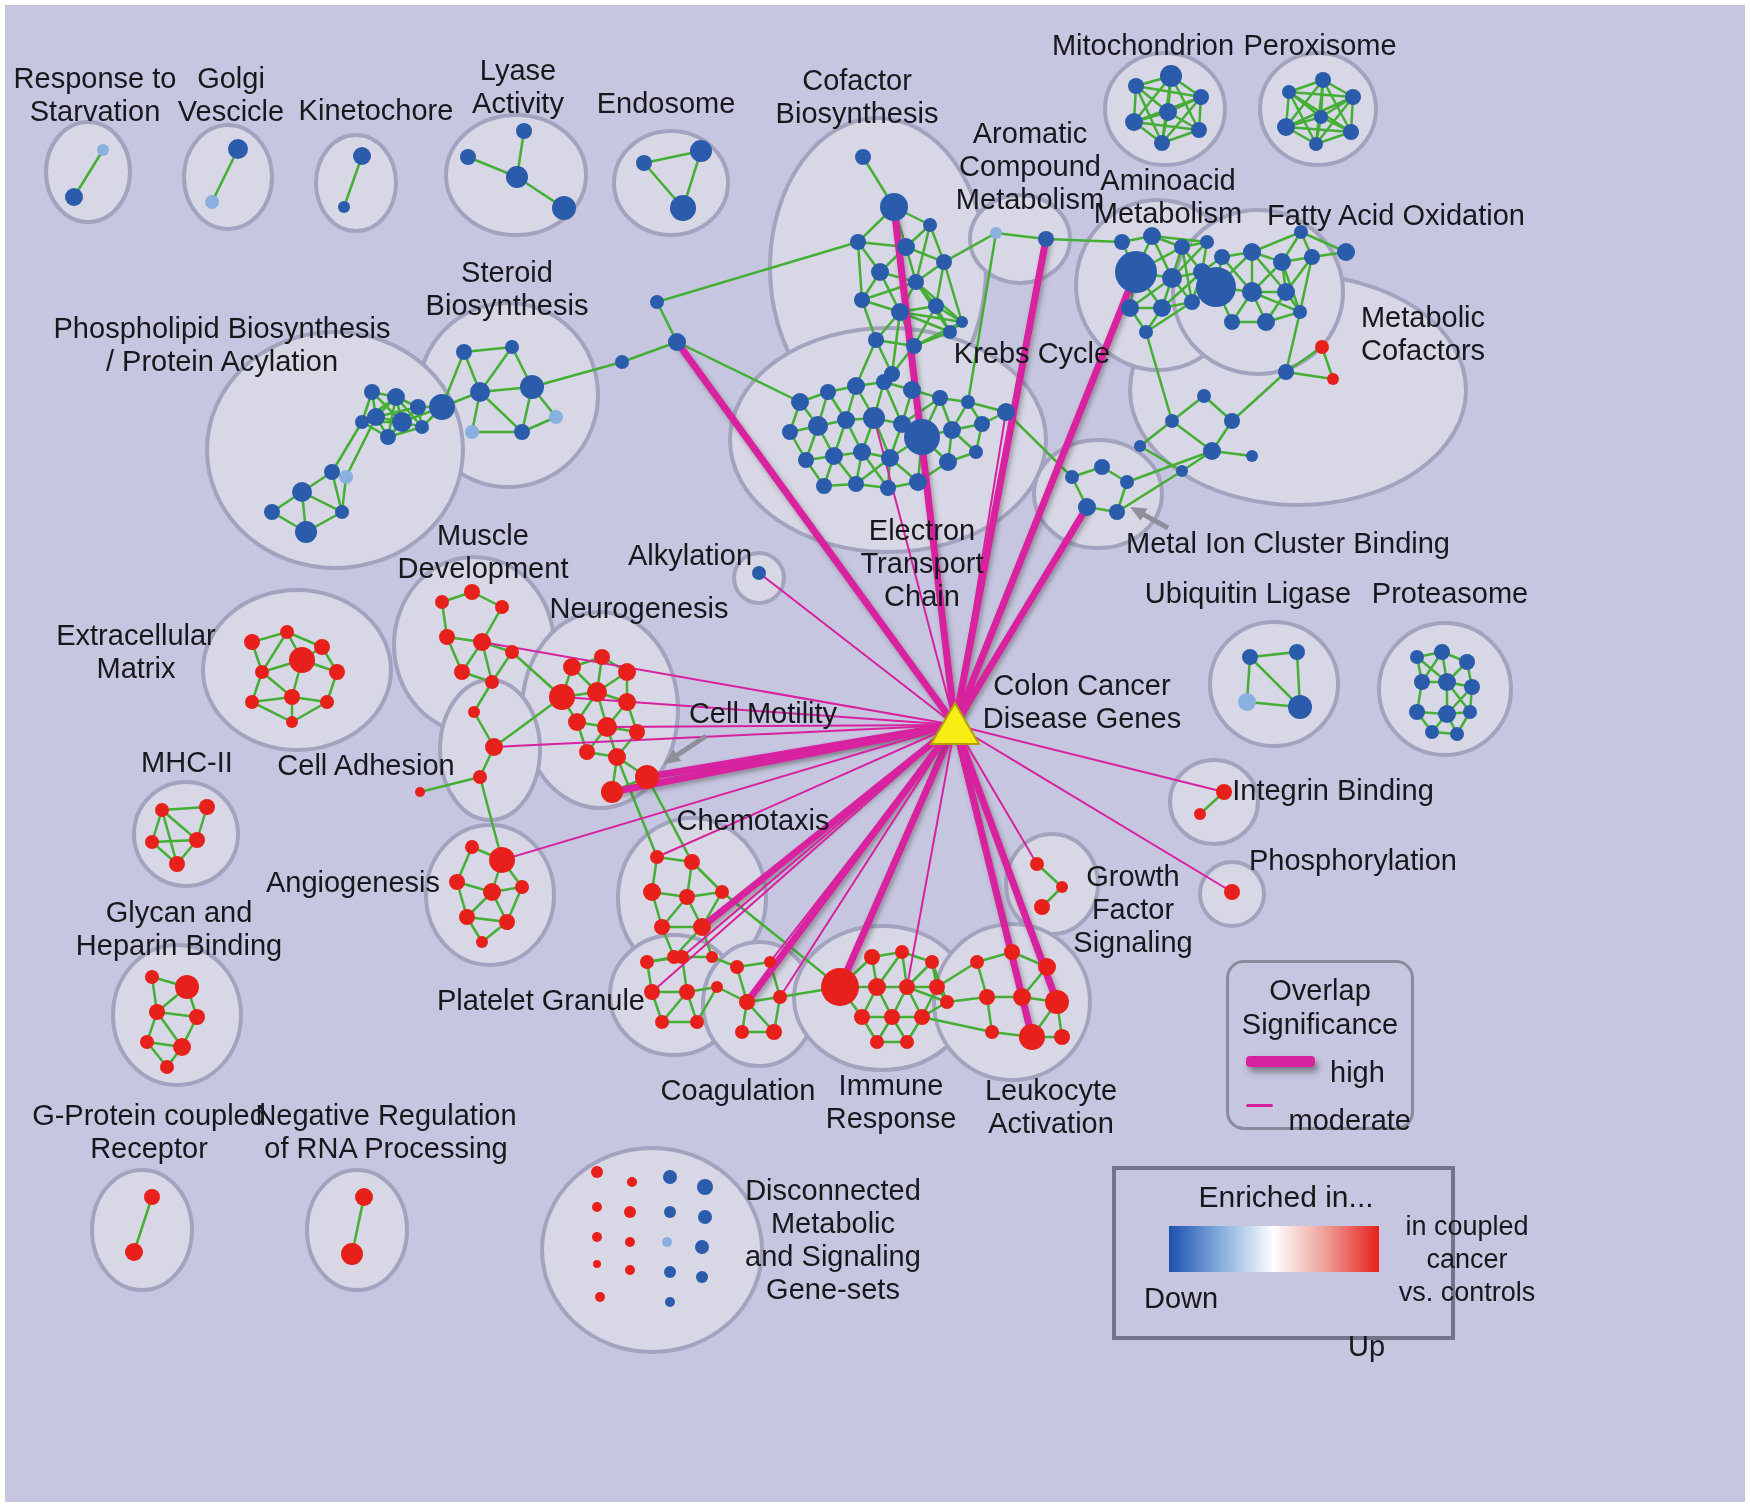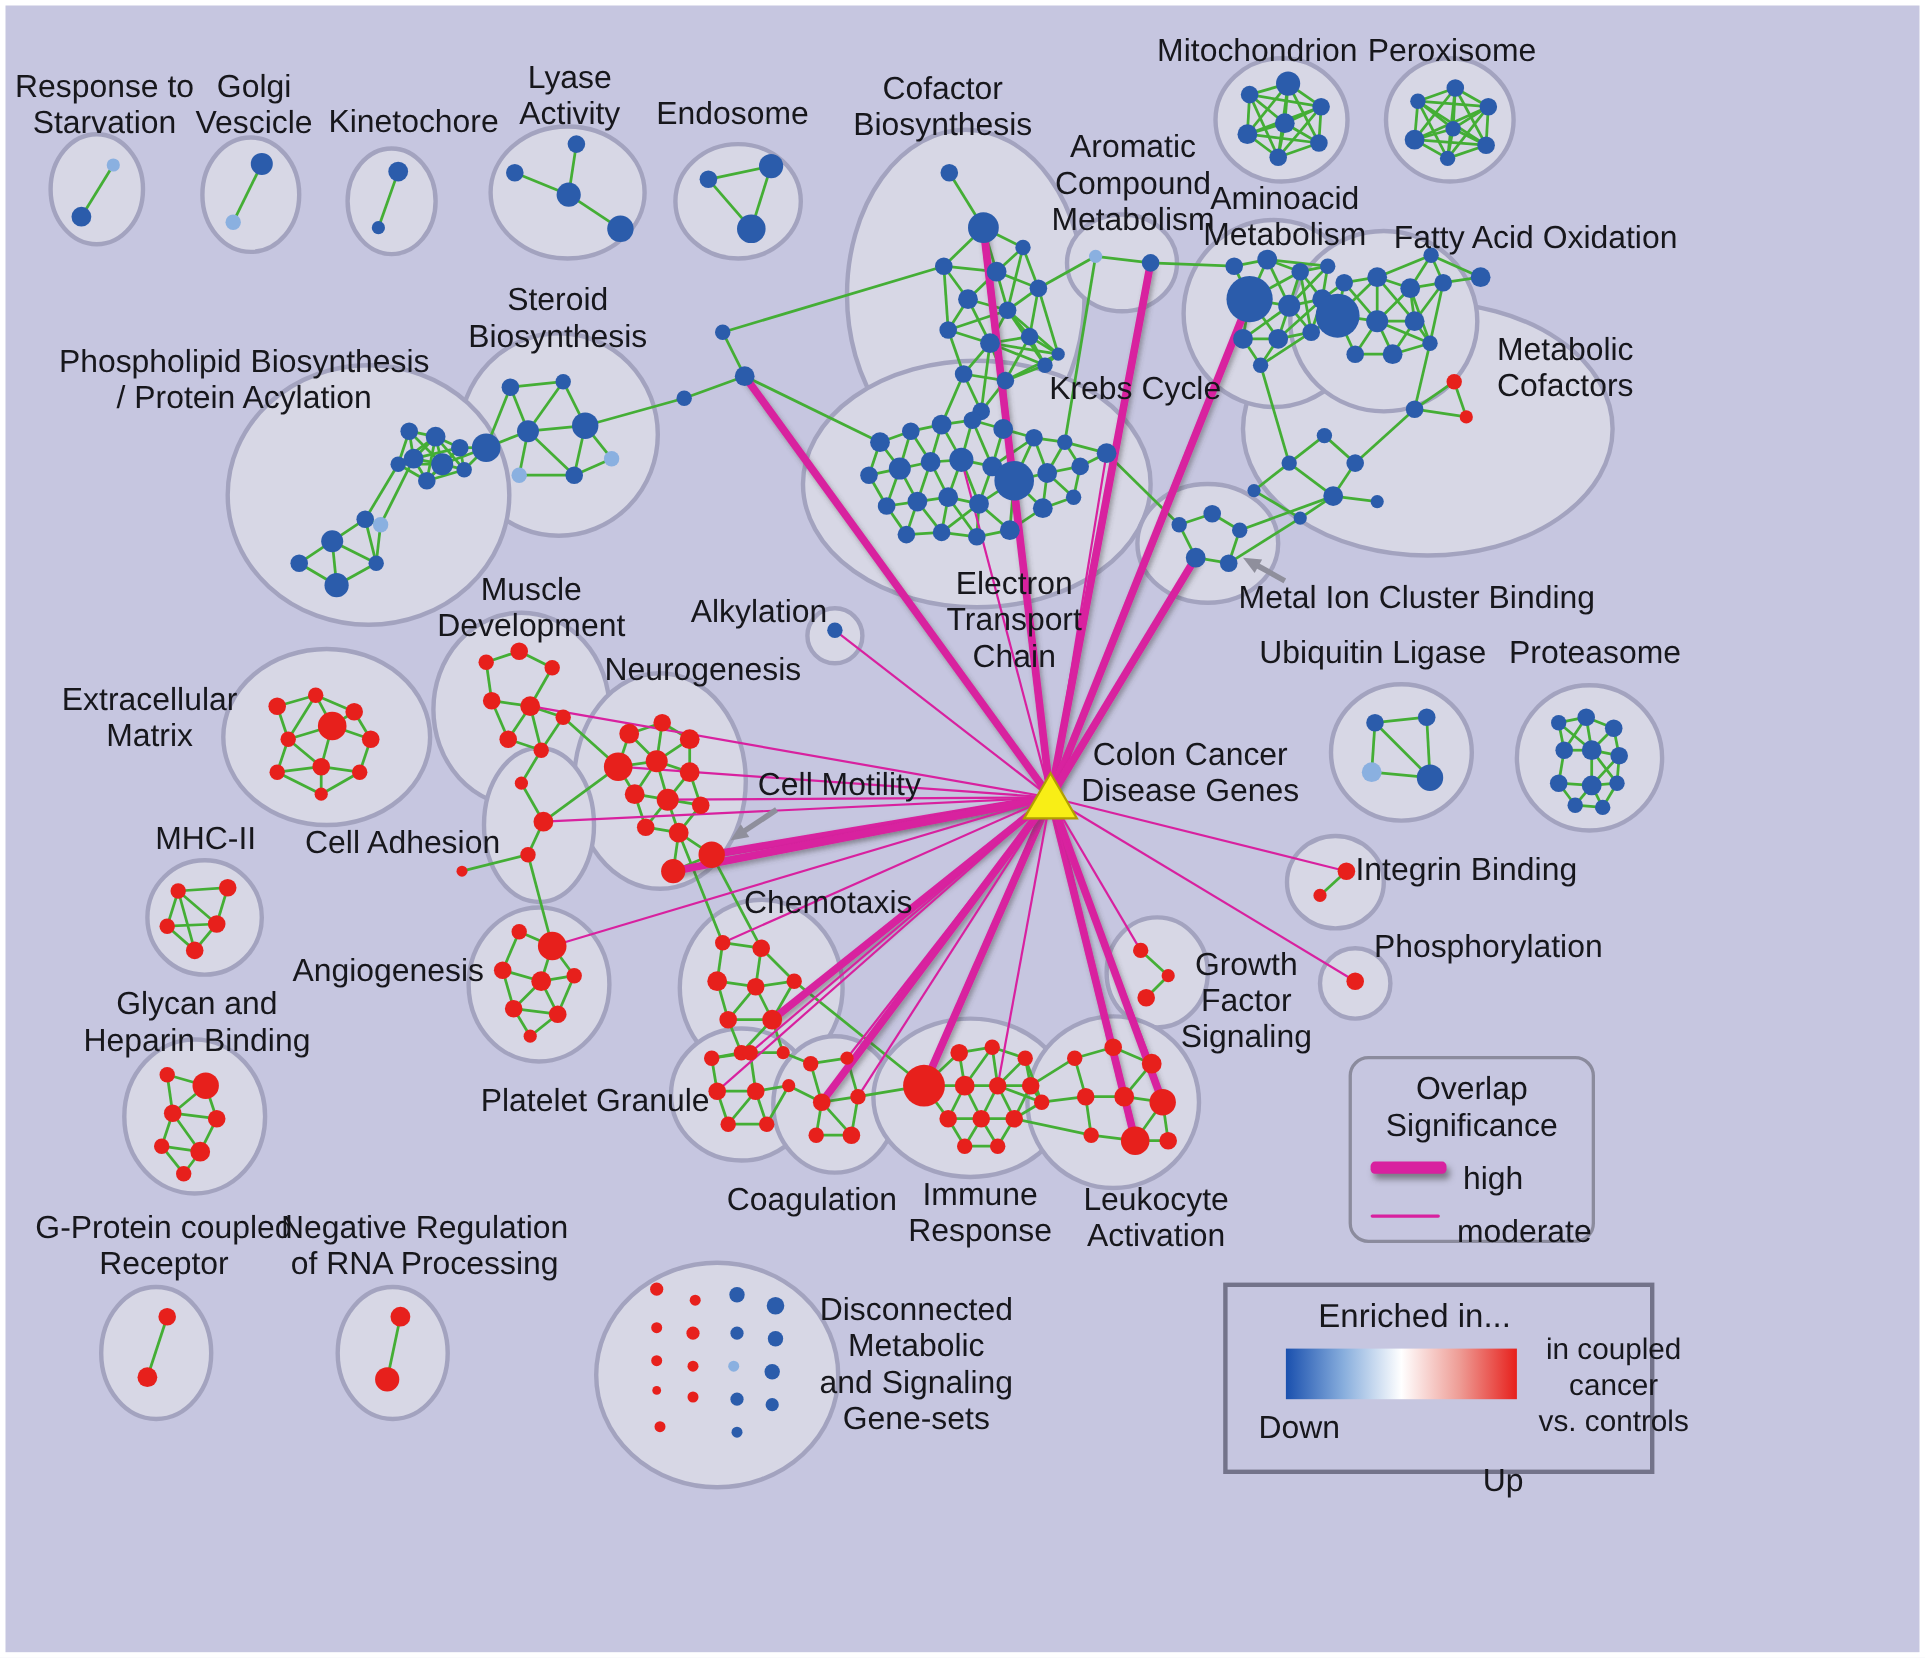--- a/index.html
+++ b/index.html
@@ -1,27 +1,27 @@
 <!DOCTYPE html>
 <html><head>
 <meta charset="utf-8">
 <style>
   html,body{margin:0;padding:0;background:#ffffff;}
   body{width:1750px;height:1507px;overflow:hidden;font-family:"Liberation Sans",sans-serif;}
   #stage{position:relative;width:1750px;height:1507px;}
   #net{position:absolute;left:0;top:0;}
   #net text{font-family:"Liberation Sans",sans-serif;font-size:29px;fill:#17171c;}
   .panel{position:absolute;color:#17171c;box-sizing:border-box;}
-  .overlap-panel{left:1226px;top:960px;width:224px;height:170px;border:3px solid #8b8b9d;border-radius:18px;}
+  .overlap-panel{left:1226px;top:960px;width:188px;height:170px;border:3px solid #8b8b9d;border-radius:18px;}
   .overlap-title{text-align:center;margin-top:10px;font-size:29px;line-height:34px;}
   .sig-row{display:flex;align-items:flex-start;margin:15px 0 0 17px;font-size:29px;}
   .sig-line{width:69px;margin-right:15px;border-radius:4px;display:inline-block;}
   .sig-line.high{height:11px;box-shadow:3px 5px 6px rgba(60,60,60,0.55);}
   .sig-line.moderate{height:3px;}
-  .enriched-panel{left:1112px;top:1166px;width:392px;height:174px;border:4px solid #73738a;}
+  .enriched-panel{left:1112px;top:1166px;width:343px;height:174px;border:4px solid #73738a;}
   .enriched-title{position:absolute;left:0;top:10px;width:340px;text-align:center;font-size:30px;}
   .gradient-bar{position:absolute;left:53px;top:56px;width:210px;height:46px;}
   .down-label{position:absolute;left:28px;top:112px;font-size:29px;}
   .up-label{position:absolute;left:232px;top:112px;font-size:29px;margin-top:48px;}
   .side-text{position:absolute;left:278px;top:40px;width:146px;text-align:center;font-size:27px;line-height:33px;}
 </style>
 </head>
 <body>
 
 <div id="stage">

